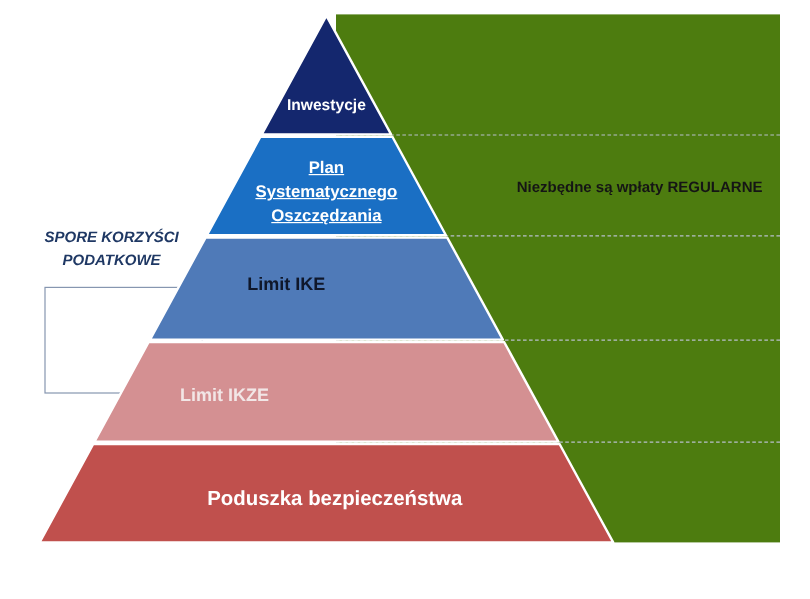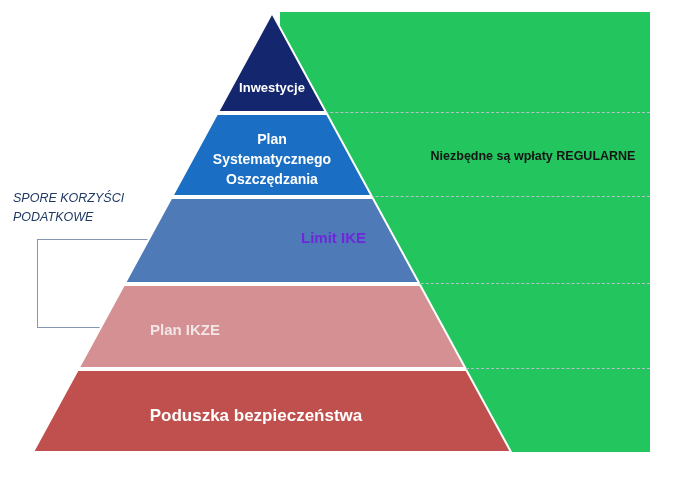--- a/index.html
+++ b/index.html
@@ -29,35 +29,35 @@
     border:1px solid #8696b0;background:transparent;z-index:2;
   }
   
   .pyramid-svg{left:0;top:0;width:675px;height:499px;z-index:3;}
   
   .lvl-label{
     position:absolute;z-index:4;font-weight:bold;color:#ffffff;
     text-align:center;white-space:pre-line;
   }
   .lbl-inwestycje{left:172px;top:80px;width:200px;font-size:13px;}
-  .lbl-pso{left:172px;top:129px;width:200px;font-size:14px;line-height:20px;}
-  .lbl-ike{left:206px;top:229px;width:160px;text-align:right;font-size:15px;color:#6d28d9;}
+  .lbl-pso{left:172px;top:129px;width:200px;font-size:14px;line-height:20px;text-decoration:underline;}
+  .lbl-ike{left:206px;top:229px;width:160px;text-align:left;font-size:15px;color:#0f172a;}
   .lbl-ikze{left:150px;top:321px;width:160px;text-align:left;font-size:15px;color:#f2e6e6;}
-  .lbl-poduszka{left:106px;top:406px;width:300px;font-size:17px;}
+  .lbl-poduszka{left:129px;top:406px;width:300px;font-size:17px;}
   
   .left-annotation{
     left:13px;top:189px;width:160px;z-index:4;
-    font-size:12.5px;line-height:19px;font-weight:normal;font-style:italic;
-    text-align:left;white-space:pre-line;
+    font-size:12.5px;line-height:19px;font-weight:bold;font-style:italic;
+    text-align:center;white-space:pre-line;
   }
 </style>
 </head>
 <body>
 
-<div class="abs panel" style="background: #22c55e;">
+<div class="abs panel" style="background: #4d7c0f;">
   <div class="panel-divider" style="top:100px"></div>
   <div class="panel-divider" style="top:184px"></div>
   <div class="panel-divider" style="top:271px"></div>
   <div class="panel-divider" style="top:356px"></div>
   <div class="panel-note note-1">Niezbędne są wpłaty REGULARNE</div>
 </div>
 
 <div class="abs bracket"></div>
 
 <svg class="abs pyramid-svg" viewBox="0 0 675 499">
@@ -66,17 +66,17 @@
   <polygon points="171.3,198 372.7,198 419,283 125,283" stroke="#ffffff" stroke-width="2" stroke-linejoin="round" fill="#4f7ab8"></polygon>
   <polygon points="123.9,285 420.1,285 465.3,368 78.7,368" stroke="#ffffff" stroke-width="2" stroke-linejoin="round" fill="#d49092"></polygon>
   <polygon points="77.7,370 466.3,370 511,452 33,452" stroke="#ffffff" stroke-width="2" stroke-linejoin="round" fill="#c0504d"></polygon>
 </svg>
 
 <div class="lvl-label lbl-inwestycje">Inwestycje</div>
 <div class="lvl-label lbl-pso">Plan
 Systematycznego
 Oszczędzania</div>
 <div class="lvl-label lbl-ike">Limit IKE</div>
-<div class="lvl-label lbl-ikze">Plan IKZE</div>
+<div class="lvl-label lbl-ikze">Limit IKZE</div>
 <div class="lvl-label lbl-poduszka">Poduszka bezpieczeństwa</div>
 
 <div class="abs left-annotation" style="color: rgb(31, 56, 100);">SPORE KORZYŚCI
 PODATKOWE</div>
 
 </body></html>

